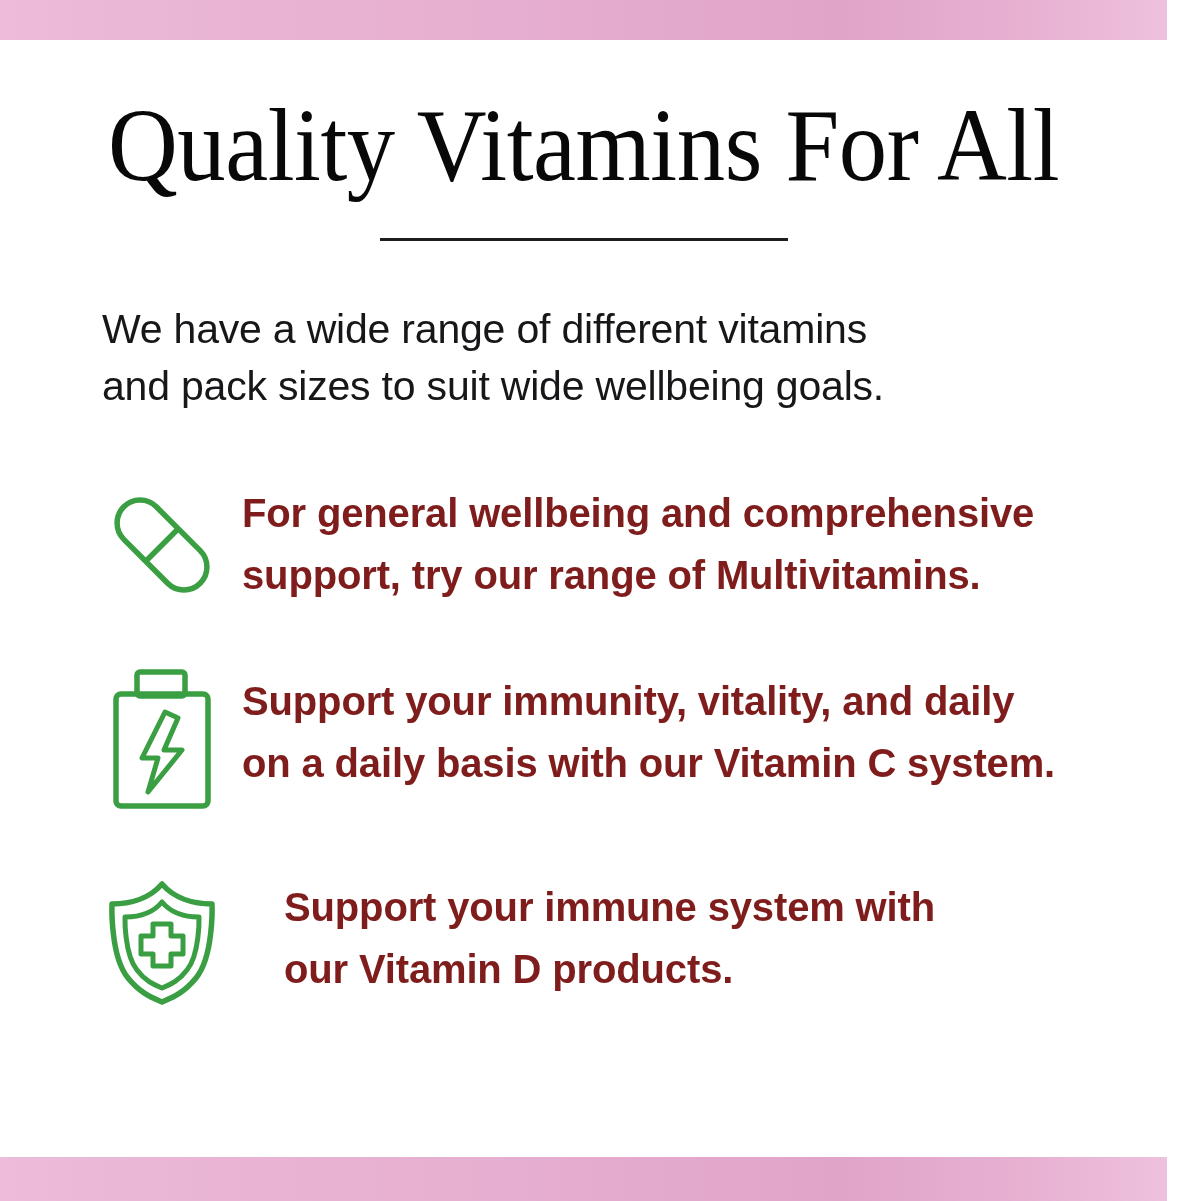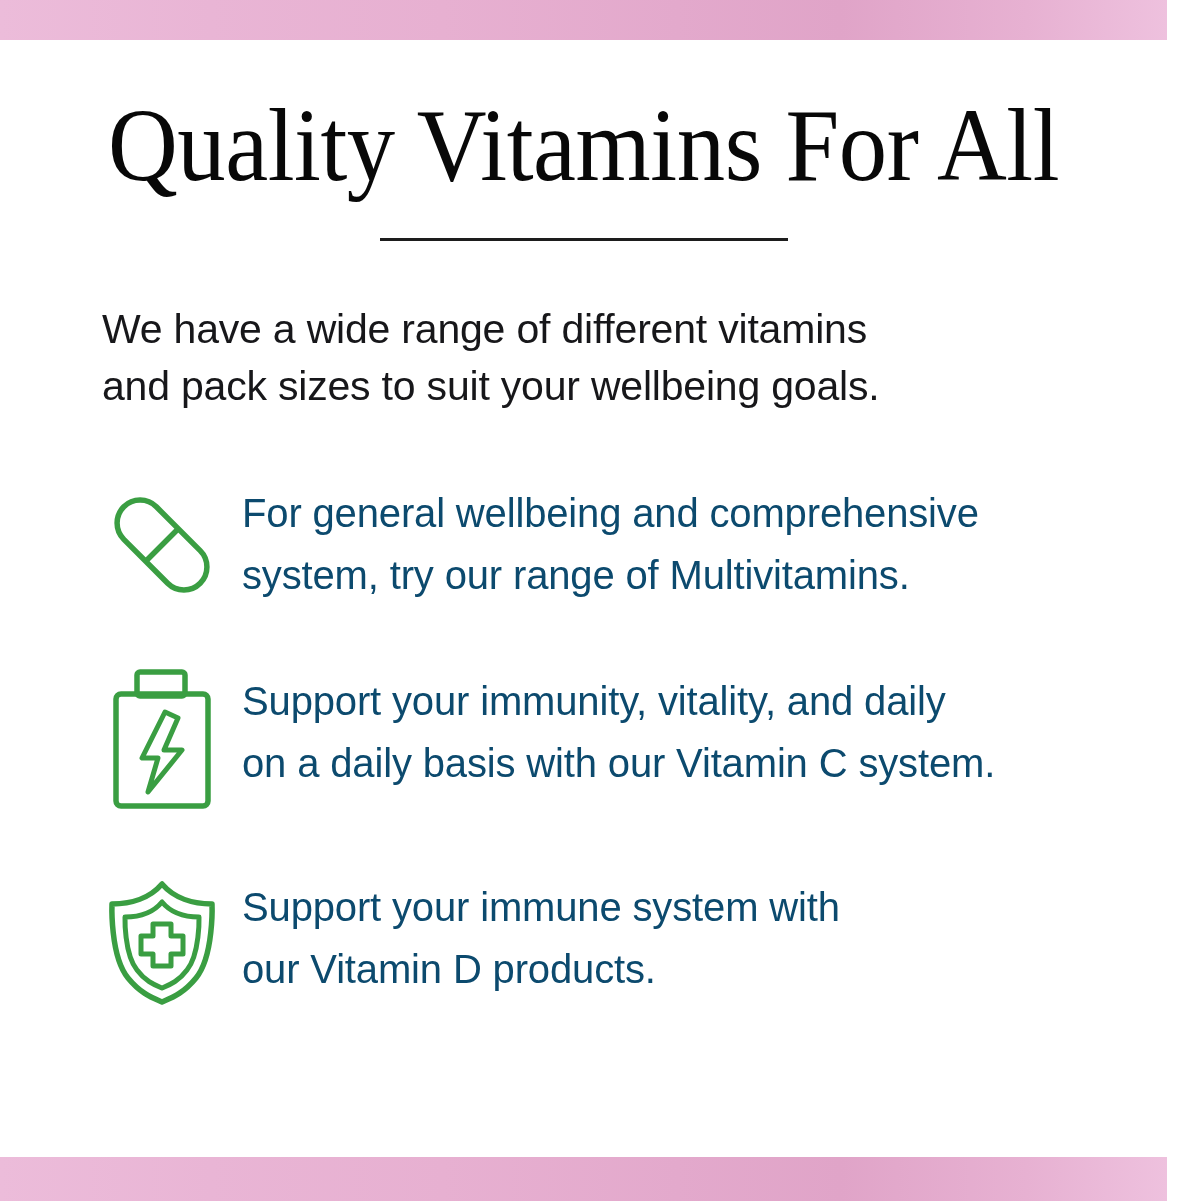--- a/index.html
+++ b/index.html
@@ -89,38 +89,39 @@
   .features {
     margin: 62px 0 0 0;
     padding: 0 0 0 22px;
     list-style: none;
   }
   .feature {
     display: flex;
     align-items: flex-start;
     margin-bottom: 56px;
   }
-  .feature:last-child { margin-bottom: 0; }
+  .feature:last-child { margin-bottom: 0; gap: 42px; }
 
   .feature-icon {
     flex: 0 0 160px;
     width: 160px;
     display: flex;
     justify-content: center;
     align-items: center;
   }
   .feature-icon svg { display: block; }
 
   .feature-text {
     flex: 1 1 auto;
     font-size: 40px;
     line-height: 1.55;
-    color: #0c4a6e;
+    color: #7f1d1d;
     letter-spacing: -0.15px;
     padding-top: 6px;
+    font-weight: bold;
   }
   .feature-text span { display: block; }
 
   
   .icon-pill   { margin-top: 6px; }
   .icon-batt   { margin-top: 0px; }
   .icon-shield { margin-top: 2px; }
 </style>
 </head>
 <body>
@@ -132,37 +133,37 @@
   <div class="content">
 
     <h1 class="headline">Quality Vitamins For All</h1>
 
     <div class="divider-wrap">
       <div class="divider"></div>
     </div>
 
     <p class="subtitle">
       <span>We have a wide range of different vitamins</span>
-      <span>and pack sizes to suit your wellbeing goals.</span>
+      <span>and pack sizes to suit wide wellbeing goals.</span>
     </p>
 
     <ul class="features">
 
       <li class="feature">
         <div class="feature-icon icon-pill">
           <svg width="126" height="126" viewBox="0 0 126 126" fill="none" xmlns="http://www.w3.org/2000/svg" aria-hidden="true">
             <g transform="rotate(-45 63 63)">
               <rect x="40" y="9" width="46" height="108" rx="23" ry="23" stroke="#3a9e42" stroke-width="5.5" fill="none"></rect>
               <line x1="40" y1="63" x2="86" y2="63" stroke="#3a9e42" stroke-width="5.5"></line>
             </g>
           </svg>
         </div>
         <div class="feature-text">
           <span>For general wellbeing and comprehensive</span>
-          <span>system, try our range of Multivitamins.</span>
+          <span>support, try our range of Multivitamins.</span>
         </div>
       </li>
 
       <li class="feature">
         <div class="feature-icon icon-batt">
           <svg width="120" height="150" viewBox="0 0 120 150" fill="none" xmlns="http://www.w3.org/2000/svg" aria-hidden="true">
             <rect x="35" y="8" width="48" height="24" rx="3" ry="3" stroke="#3a9e42" stroke-width="5.5" fill="none"></rect>
             <rect x="14" y="30" width="92" height="112" rx="5" ry="5" stroke="#3a9e42" stroke-width="5.5" fill="none"></rect>
             <path d="M63 48 L40 94 L56 94 L46 128 L80 86 L62 86 L76 54 Z" stroke="#3a9e42" stroke-width="5" stroke-linejoin="round" stroke-linecap="round" fill="none"></path>
           </svg>

